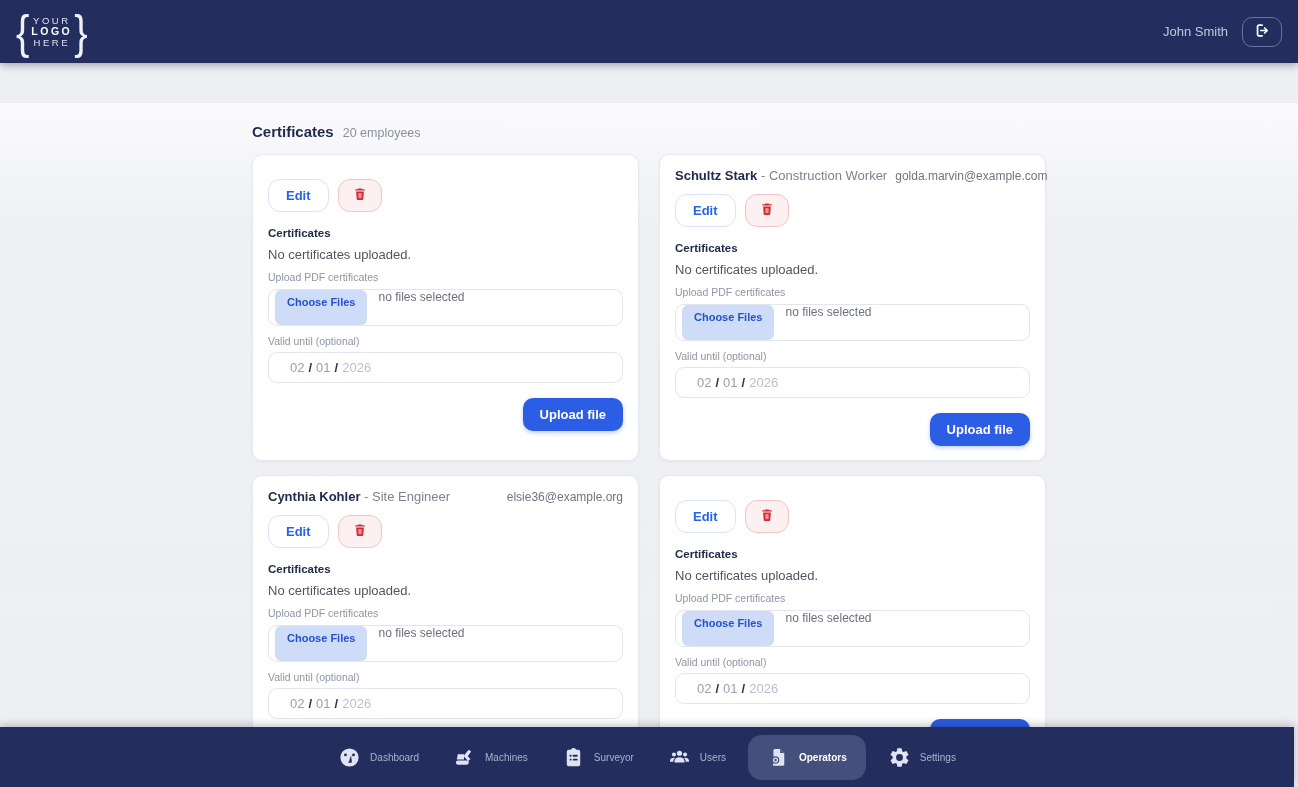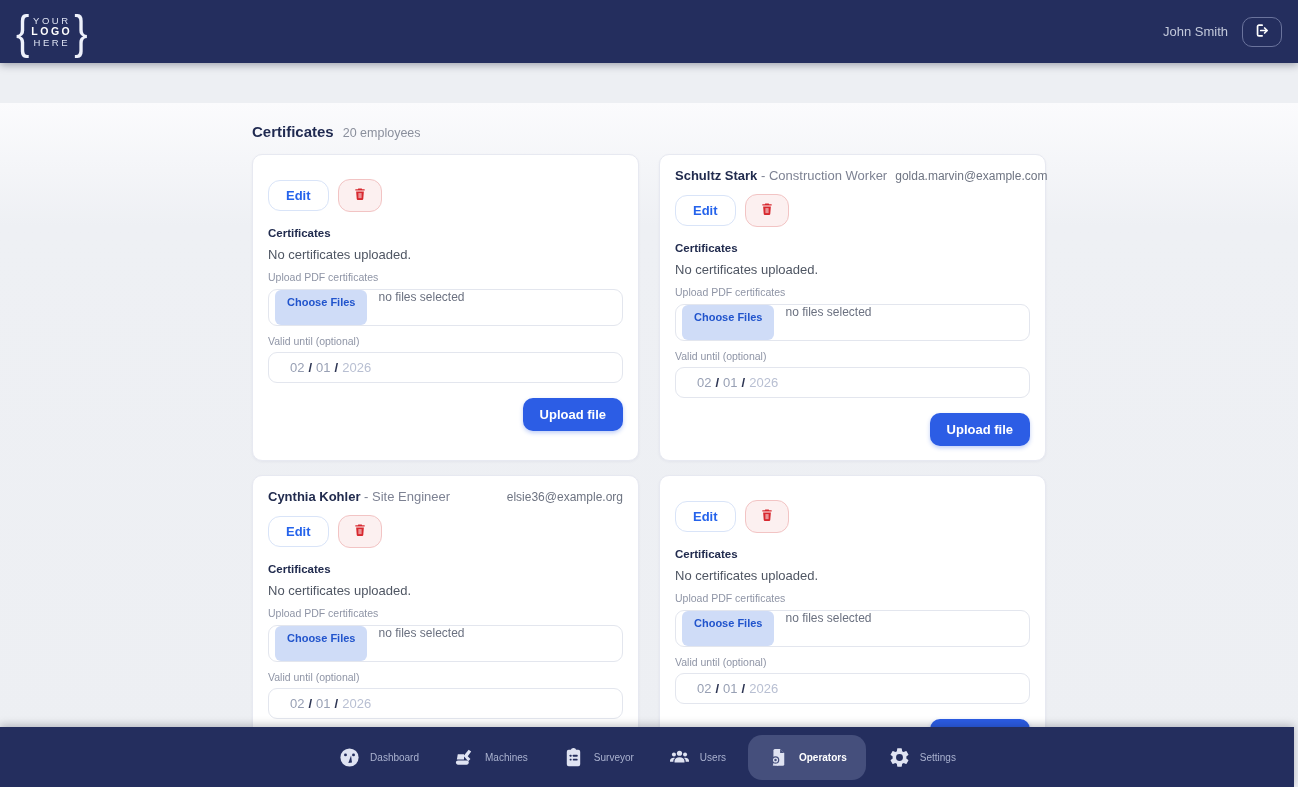--- a/index.html
+++ b/index.html
@@ -45,21 +45,21 @@
   .card {
     background:#ffffff; border:1px solid #e7e9f1; border-radius:10px;
     padding:13px 15px 14px 15px; box-shadow:0 1px 3px rgba(30,40,90,.05);
   }
   .card-head { display:flex; justify-content:space-between; align-items:baseline; gap:8px; }
   .who { font-size:13px; white-space:nowrap; }
   .emp-name { font-weight:700; color:#212b4e; }
   .sep, .emp-role { color:#7d8293; font-weight:400; }
   .emp-email { font-size:12px; color:#6e7482; white-space:nowrap; }
 
-  .actions { display:flex; gap:9px; margin-top:11px;align-items:center; }
+  .actions { display:flex; gap:9px; margin-top:11px; }
   .btn-edit {
     background:#fff; border:1.5px solid #d9e4f8; border-radius:12px;
     color:#2563eb; font-weight:700; font-size:13px; padding:7px 17px; cursor:pointer;
     font-family:inherit;
   }
   .btn-delete {
     background:#fcf0f0; border:1.5px solid #f2c4c4; border-radius:12px;
     padding:6px 13px; cursor:pointer; display:flex; align-items:center;
   }
   .btn-delete svg { width:16px; height:16px; }

